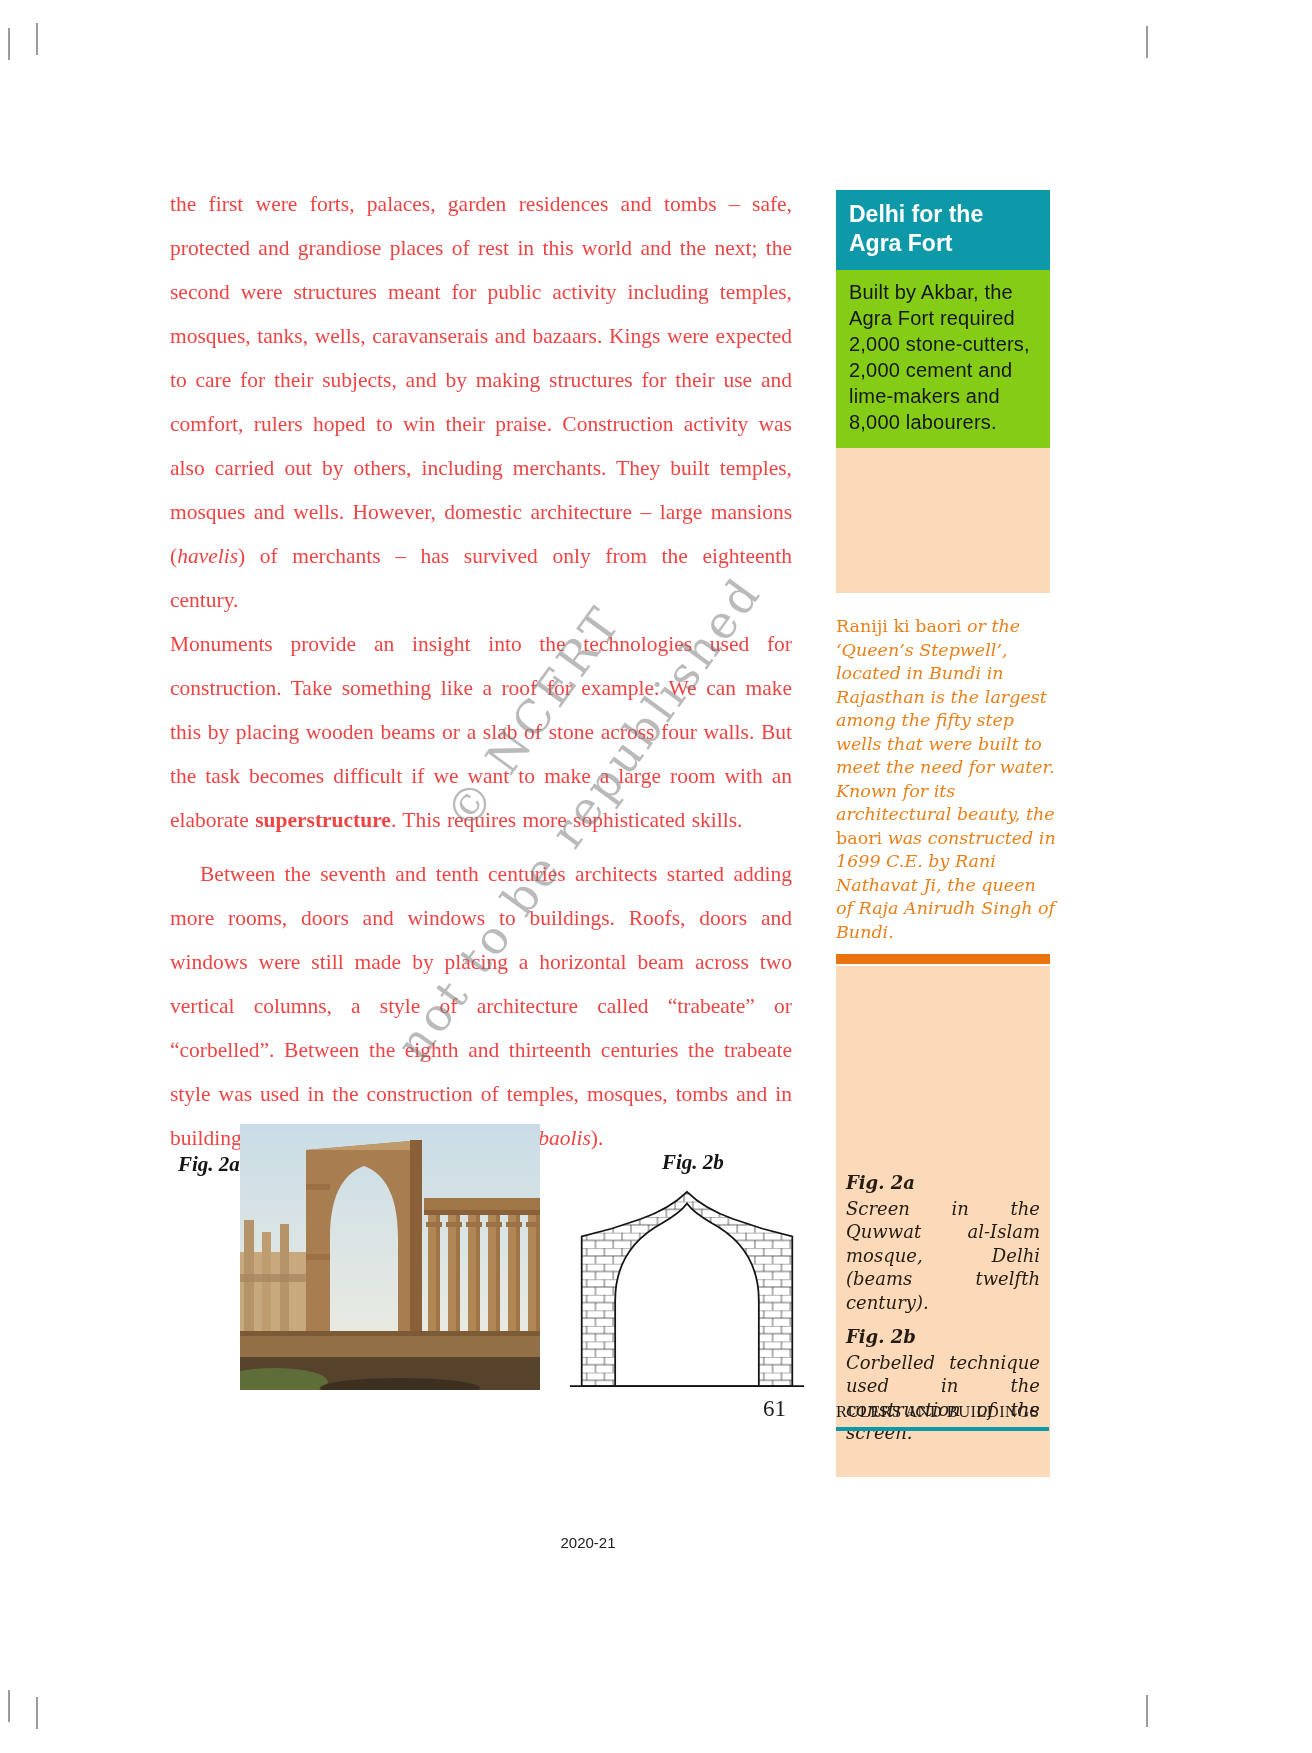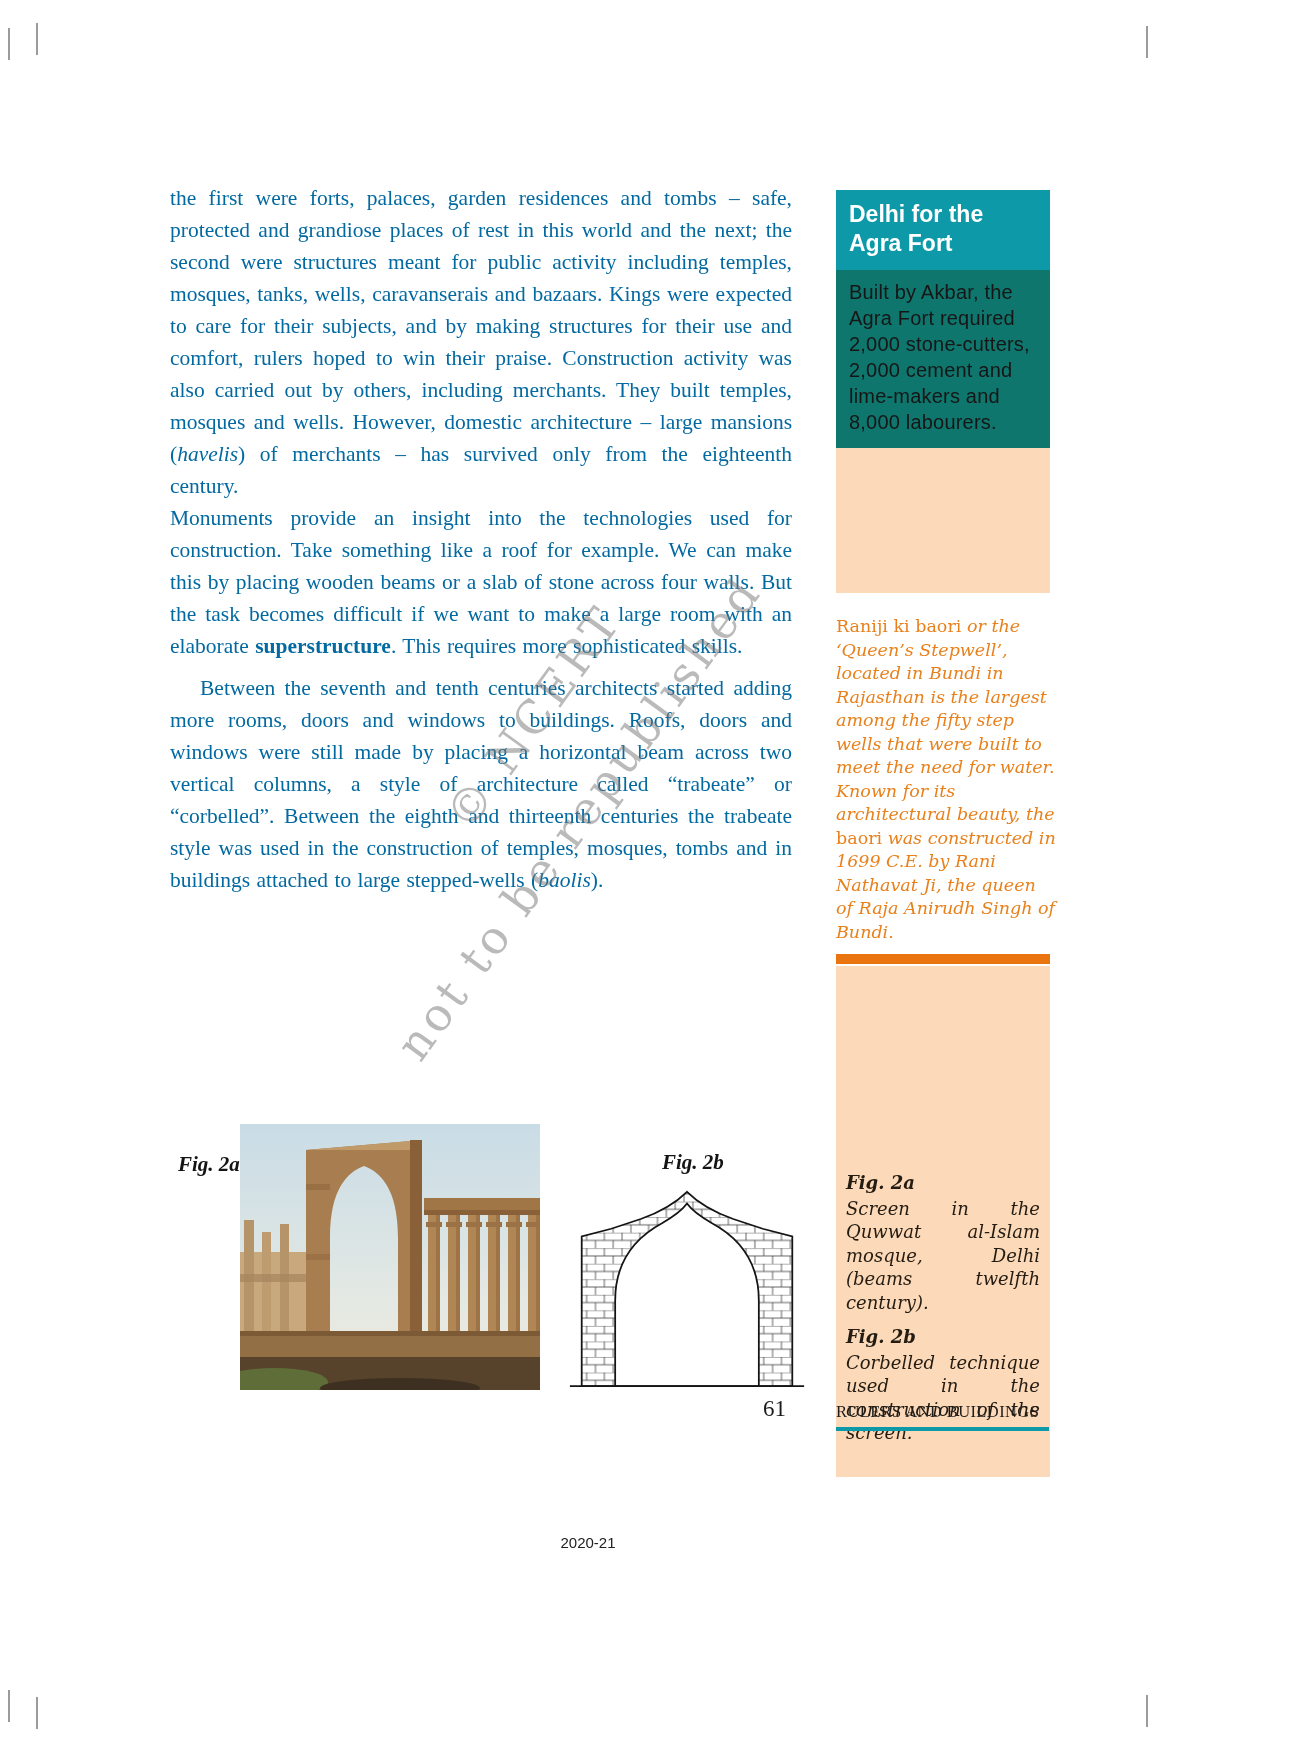--- a/index.html
+++ b/index.html
@@ -10,22 +10,22 @@
     font-family:"Liberation Serif", serif; color:#1c1c1c;
   }
   .page { position:absolute; inset:0; background:#fff; }
 
   
   .crop { position:absolute; width:2px; height:32px; background:#9b9b9b; }
 
   
   .main-col { position:absolute; left:170px; top:182px; width:622px; }
   .body-para {
-    font-size:21.5px; line-height:32px; text-align:justify;
-    color:#0369a1; word-spacing:1px;
+    font-size:21.5px; line-height:44px; text-align:justify;
+    color:#ef4444; word-spacing:1px;
   }
   .body-para em { font-style:italic; }
   .body-para strong { font-weight:bold; }
   .section-heading {
     font-family:"Liberation Sans", sans-serif; font-weight:bold;
     font-size:30px; line-height:34px; color:#0a9aab;
     margin:36px 0 17px 0; letter-spacing:-0.2px;
   }
   .para-indent { text-indent:30px; margin-top:10px; }
 
@@ -38,21 +38,21 @@
   .fig-drawing { position:absolute; left:564px; top:1186px; width:246px; height:204px; background:#fff; }
 
   
   .sidebar { position:absolute; left:836px; top:190px; width:214px; }
   .labour-title {
     background:#0d99a8; color:#ffffff;
     font-family:"Liberation Sans", sans-serif; font-weight:bold;
     font-size:23px; line-height:29px; padding:10px 12px 12px 13px;
   }
   .labour-body {
-    background:#0f766e; color:#161616;
+    background:#84cc16; color:#161616;
     font-family:"Liberation Sans", sans-serif;
     font-size:20px; line-height:26px; letter-spacing:0.2px;
     padding:9px 10px 13px 13px;
   }
   .peach-spacer { background:#fcd9b8; height:145px; }
   .stepwell-note {
     margin-top:22px; width:222px;
     font-family:"DejaVu Serif", serif; font-style:italic;
     font-size:17.5px; line-height:23.5px; color:#e8811c;
   }

